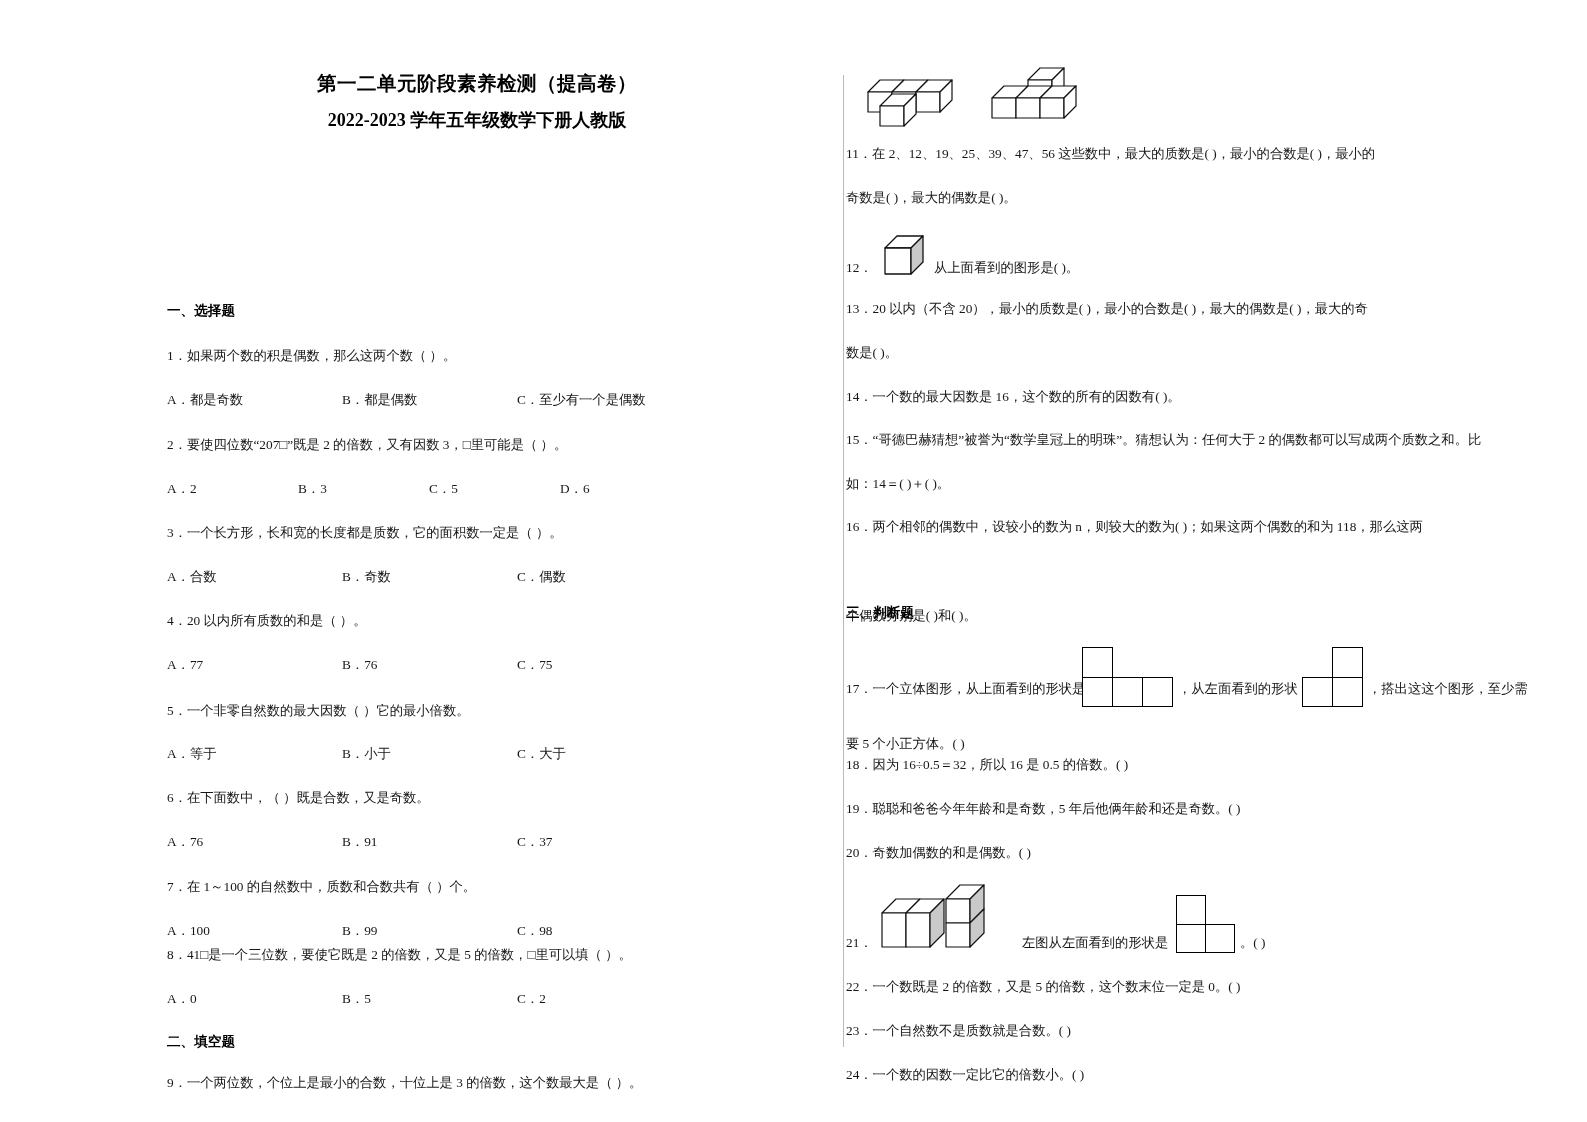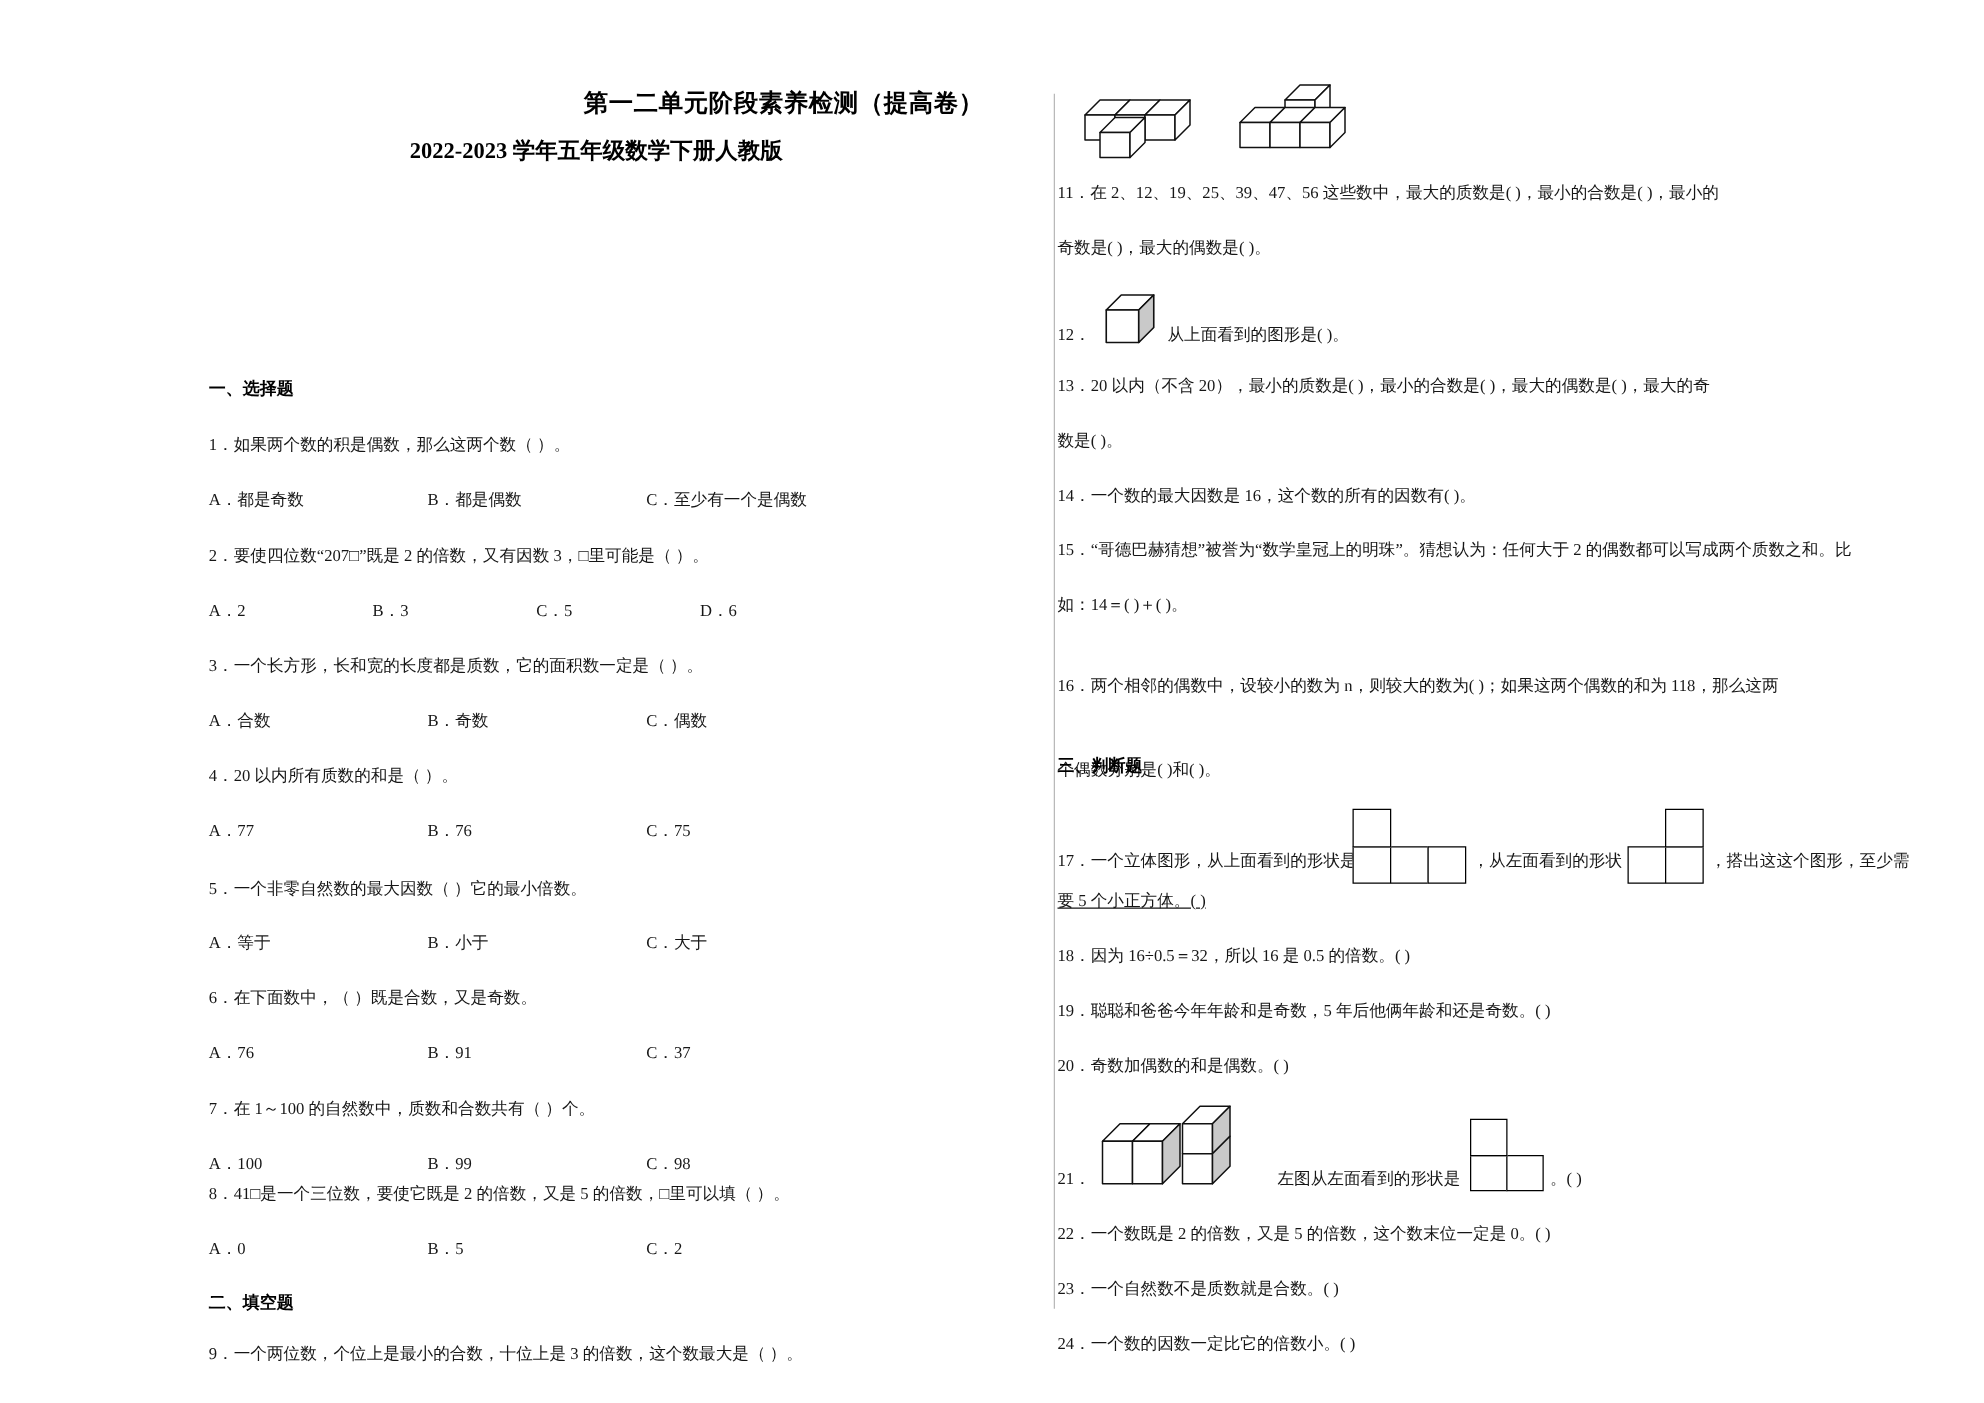--- a/index.html
+++ b/index.html
@@ -34,21 +34,21 @@
     width: 620px;
   }
   .col-right {
     position:absolute;
     left: 870px;
     top: 58px;
     width: 660px;
   }
 
   .doc-title {
-    text-align:right;
+    text-align:center;
     font-weight:bold;
     font-size: 19.5px;
     letter-spacing: 0.5px;
     margin: 0 0 13px 0;
     line-height: 1.25;
   }
   .doc-subtitle {
     text-align:center;
     font-weight:bold;
     font-size: 18px;
@@ -257,21 +257,21 @@
     </div>
 
     <div class="rrow q" style="left:-24px; top:241px;">13．20 以内（不含 20），最小的质数是(              )，最小的合数是(               )，最大的偶数是(              )，最大的奇</div>
     <div class="rrow q" style="left:-24px; top:285px;">数是(            )。</div>
 
     <div class="rrow q" style="left:-24px; top:329px;">14．一个数的最大因数是 16，这个数的所有的因数有(            )。</div>
 
     <div class="rrow q" style="left:-24px; top:372px;">15．“哥德巴赫猜想”被誉为“数学皇冠上的明珠”。猜想认为：任何大于 2 的偶数都可以写成两个质数之和。比</div>
     <div class="rrow q" style="left:-24px; top:416px;">如：14＝(              )＋(               )。</div>
 
-    <div class="rrow q" style="left:-24px; top:459px;margin-top:22px;">16．两个相邻的偶数中，设较小的数为 n，则较大的数为(                  )；如果这两个偶数的和为 118，那么这两</div>
+    <div class="rrow q" style="left:-24px; top:459px;">16．两个相邻的偶数中，设较小的数为 n，则较大的数为(                  )；如果这两个偶数的和为 118，那么这两</div>
     <div class="rrow q" style="left:-24px; top:503px;margin-top:45px;">个偶数分别是(              )和(              )。</div>
 
     <div class="rrow section-head" style="left:-24px; top:548px;">三、判断题</div>
 
     <div class="rrow" style="left:-24px; top:585px; width:700px; height:64px;">
       <span class="q" style="position:absolute; left:0; top:36px;">17．一个立体图形，从上面看到的形状是</span>
 
       <span class="gridshape" style="position:absolute; left:236px; top:4px; width:91px; height:60px;">
         <span class="cell" style="left:0px;  top:30px; width:31px; height:30px;"></span>
         <span class="cell" style="left:30px; top:30px; width:31px; height:30px;"></span>
@@ -283,21 +283,21 @@
 
       <span class="gridshape" style="position:absolute; left:456px; top:4px; width:61px; height:60px;">
         <span class="cell" style="left:0px;  top:30px; width:31px; height:30px;"></span>
         <span class="cell" style="left:30px; top:30px; width:31px; height:30px;"></span>
         <span class="cell" style="left:30px; top:0px;  width:31px; height:31px;"></span>
       </span>
 
       <span class="q" style="position:absolute; left:522px; top:36px;">，搭出这这个图形，至少需</span>
     </div>
 
-    <div class="rrow q" style="left:-24px; top:653px;text-decoration:underline;">要 5 个小正方体。(            )</div>
+    <div class="rrow q" style="left:-24px; top:676px;">要 5 个小正方体。(            )</div>
 
     <div class="rrow q" style="left:-24px; top:697px;">18．因为 16÷0.5＝32，所以 16 是 0.5 的倍数。(              )</div>
 
     <div class="rrow q" style="left:-24px; top:741px;">19．聪聪和爸爸今年年龄和是奇数，5 年后他俩年龄和还是奇数。(                 )</div>
 
     <div class="rrow q" style="left:-24px; top:785px;">20．奇数加偶数的和是偶数。(                )</div>
 
     <div class="rrow" style="left:-24px; top:815px; width:700px; height:86px;">
       <span class="q" style="position:absolute; left:0; top:60px;">21．</span>
 

